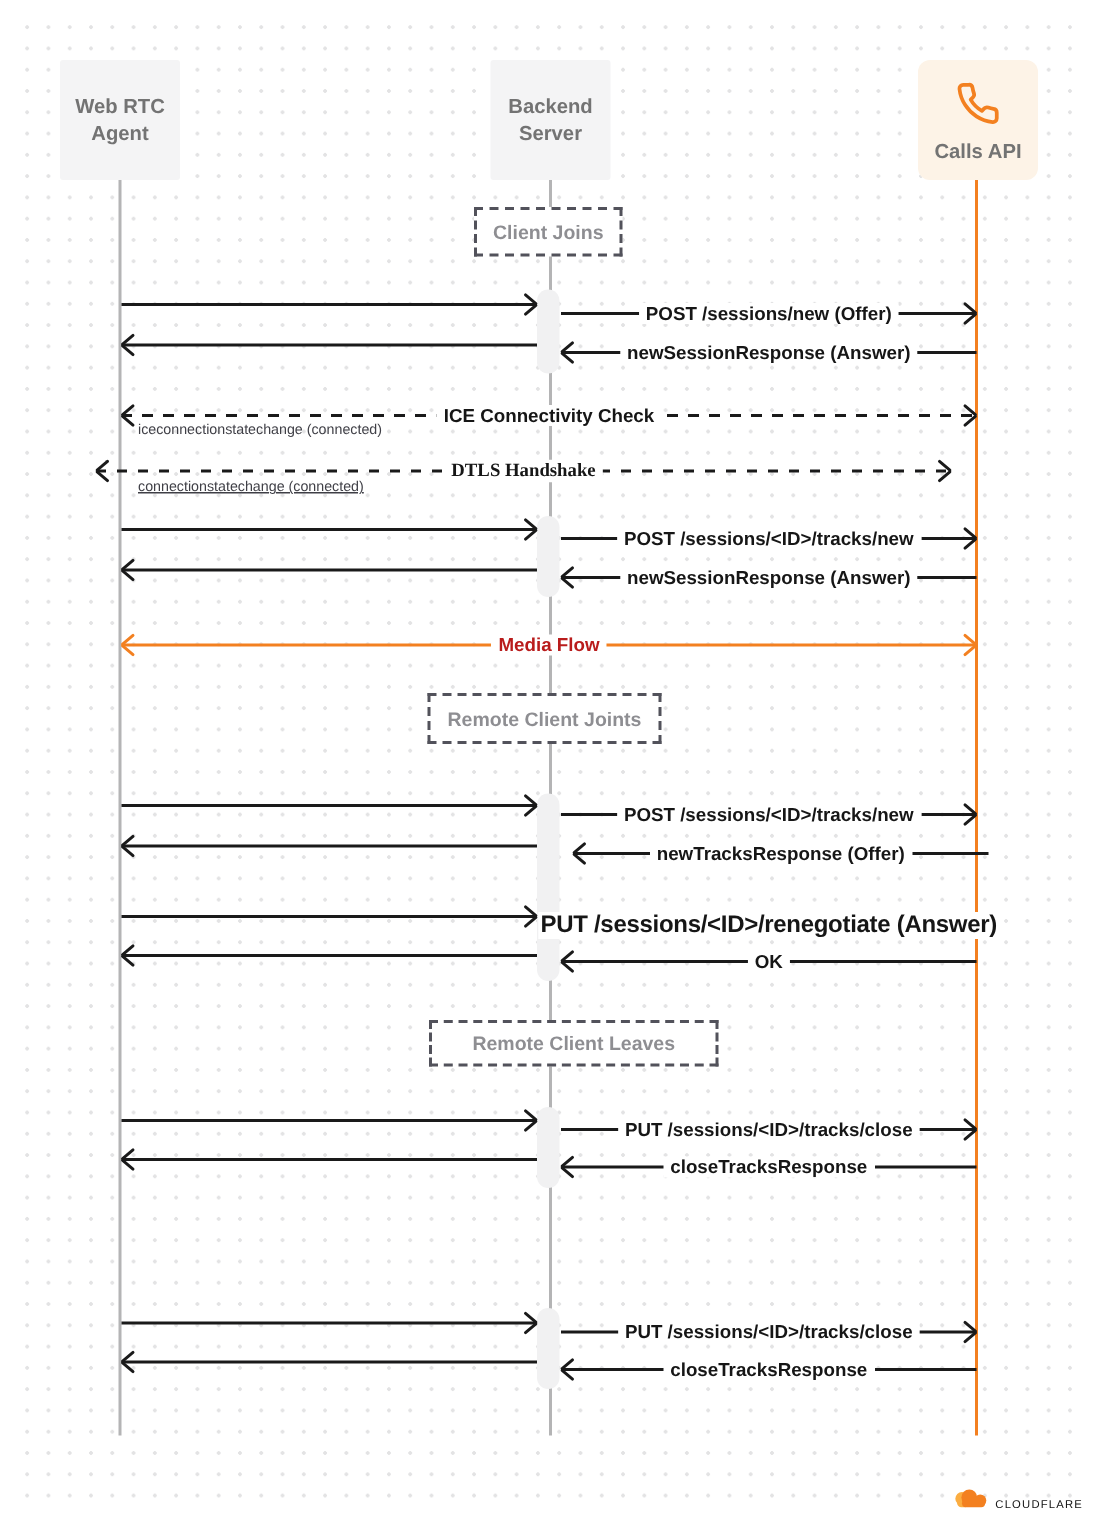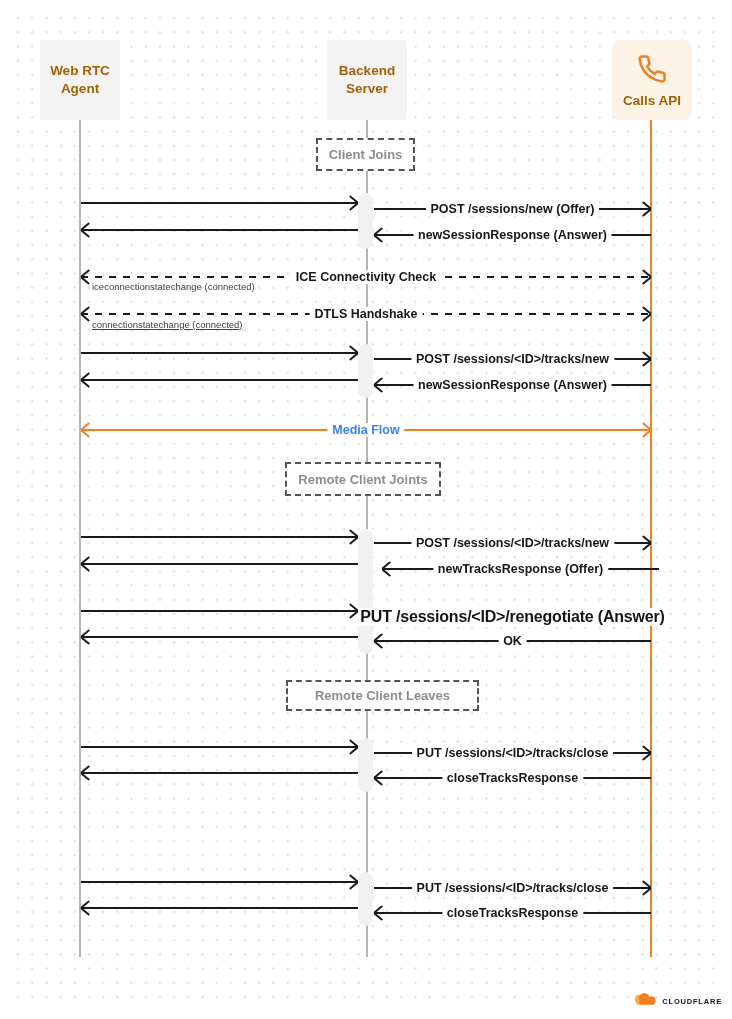--- a/index.html
+++ b/index.html
@@ -9,21 +9,21 @@
         background-image:radial-gradient(circle,#e3e3e4 1.05px,rgba(0,0,0,0) 1.4px);
         background-size:14.2px 14.2px;background-position:1px 1px;z-index:0;}
 
   
   .lifeline{position:absolute;top:119px;height:838px;width:2px;background:#b4b4b5;z-index:1;}
   .lifeline.orange{background:#f38020;}
 
   
   .actor{position:absolute;top:40px;width:80px;height:80px;background:#f4f4f5;
          display:flex;flex-direction:column;align-items:center;justify-content:center;
-         font-weight:bold;font-size:13.5px;line-height:1.35;color:#a16207;text-align:center;
+         font-weight:bold;font-size:13.5px;line-height:1.35;color:#737373;text-align:center;
          border-radius:2px;z-index:3;}
   .actor.api{background:#fdf3e7;border-radius:8px;justify-content:flex-end;padding-bottom:10px;box-sizing:border-box;}
   .actor.api .phone{position:absolute;top:14px;left:50%;transform:translateX(-50%);}
 
   
   .abar{position:absolute;left:358px;width:15px;background:#f1f1f2;border-radius:8px;z-index:2;}
 
   
   .section{position:absolute;border:2px dashed #52525b;background:#ffffff;z-index:4;
            display:flex;align-items:center;justify-content:center;
@@ -42,31 +42,31 @@
   .h-l{left:0;}
   .h-l::before,.h-l::after{content:"";position:absolute;left:0;top:0;width:11px;height:2px;border-radius:2px;
        background:var(--ac,#1a1a1a);transform-origin:0 50%;}
   .h-l::before{transform:rotate(40deg);}
   .h-l::after{transform:rotate(-40deg);}
 
   
   .mlabel{position:absolute;left:50%;top:50%;transform:translate(-50%,-50%);
           background:#ffffff;padding:0 5px;font-weight:bold;font-size:12.5px;color:#161616;
           white-space:nowrap;z-index:6;}
-  .mlabel.orange{color:#3b82f6;}
+  .mlabel.orange{color:#b91c1c;}
   .mlabel.tight{font-size:16px;letter-spacing:-0.2px;padding:0 2px;}
 
   
   .note{position:absolute;font-size:9.5px;color:#3f3f46;white-space:nowrap;z-index:6;}
 
   
   .footer-title{position:absolute;left:10px;top:987px;font-weight:bold;font-size:16.5px;
                 letter-spacing:0.2px;color:#18181b;z-index:7;}
   .brand{position:absolute;right:10px;top:991px;display:flex;align-items:center;gap:4px;z-index:7;}
-  .brand-text{font-weight:bold;font-size:7.5px;letter-spacing:0.8px;color:#121212;}
+  .brand-text{font-weight:normal;font-size:7.5px;letter-spacing:0.8px;color:#121212;}
 </style>
 </head>
 <body>
 
 <div class="page">
   <div class="dots"></div>
 
   <div class="lifeline" style="left:79px;"></div>
   <div class="lifeline" style="left:366px;"></div>
   <div class="lifeline orange" style="left:650px;"></div>
@@ -113,21 +113,21 @@
     <span class="mlabel">newSessionResponse (Answer)</span>
   </div>
 
   <div class="arrow dashed" style="left:81px;top:276px;width:570px;">
     <i class="h h-l"></i>
       <i class="h h-r"></i>
     <span class="mlabel">ICE Connectivity Check</span>
   </div>
   <div class="note" style="left:92px;top:281px;">iceconnectionstatechange (connected)</div>
 
-  <div class="arrow dashed" style="left:81px;top:313px;width:570px;">
+  <div class="arrow dashed" style="left:64px;top:313px;width:570px;font-family:Liberation Serif, serif;">
     <i class="h h-l"></i>
       <i class="h h-r"></i>
     <span class="mlabel">DTLS Handshake</span>
   </div>
   <div class="note" style="left:92px;top:319px;text-decoration:underline;">connectionstatechange (connected)</div>
 
   <div class="arrow" style="left:81px;top:352px;width:277px;">
       <i class="h h-r"></i>
     </div>
   <div class="arrow" style="left:374px;top:358px;width:277px;">

